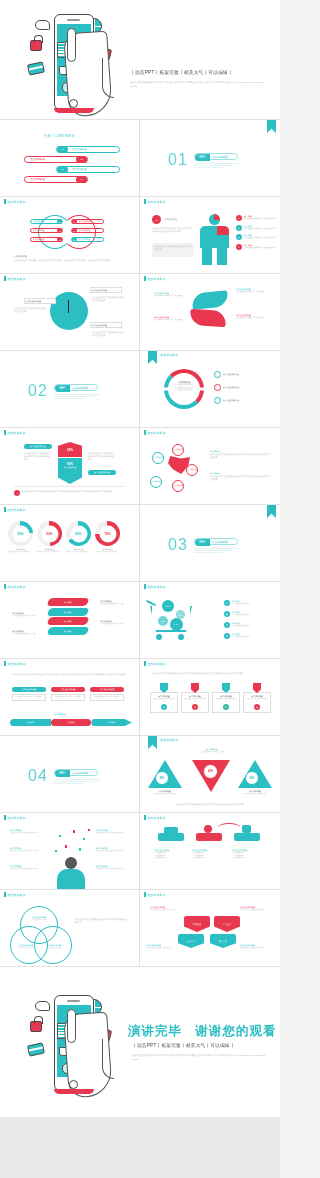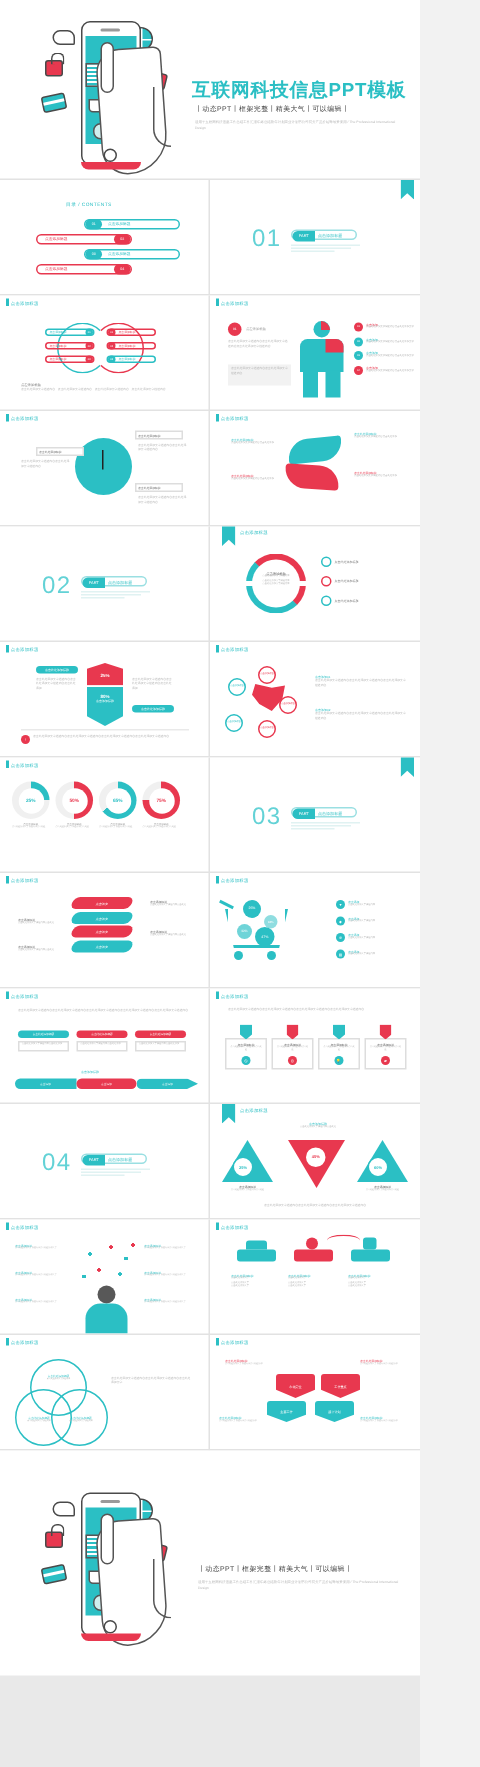--- a/index.html
+++ b/index.html
@@ -151,21 +151,20 @@
       <div class="ph-screen"></div>
       <div class="ph-stairs"></div>
       <div class="ph-cart"></div>
       <div class="ph-bag">bag</div>
       <div class="ph-hand"></div>
       <div class="ph-finger"></div>
       <div class="ph-home"></div>
       <div class="ph-base"></div>
       <div class="icn icn-wire"></div>
     </div>
-    <div class="cover-title">互联网科技信息PPT模板</div>
     <div class="cover-sub">丨动态PPT丨框架完整丨精美大气丨可以编辑丨</div>
     <div class="cover-fine">适用于互联网科技信息工作总结工作汇报年终总结新年计划商业计划书公司简介产品介绍等场景使用 / The Professional International Design</div>
   </div>
 
   <div class="row">
     <div class="slide half">
       <div class="toc-h">目录 / CONTENTS</div>
       <div class="toc-row o-teal" style="left:56px;top:26px;width:64px;">
         <div class="num teal">01</div>
         <div class="nm t-teal">点击添加标题</div>
@@ -853,17 +852,18 @@
       <div class="ph-screen"></div>
       <div class="ph-stairs"></div>
       <div class="ph-cart"></div>
       <div class="ph-bag">bag</div>
       <div class="ph-hand"></div>
       <div class="ph-finger"></div>
       <div class="ph-home"></div>
       <div class="ph-base"></div>
       <div class="icn icn-wire"></div>
     </div>
+    <div class="end-title">演讲完毕　谢谢您的观看</div>
     <div class="cover-sub" style="top:76px;left:132px">丨动态PPT丨框架完整丨精美大气丨可以编辑丨</div>
     <div class="cover-fine" style="top:86px;left:132px">适用于互联网科技信息工作总结工作汇报年终总结新年计划商业计划书公司简介产品介绍等场景使用 / The Professional International Design</div>
   </div>
 
 </div>
 
 </body></html>

